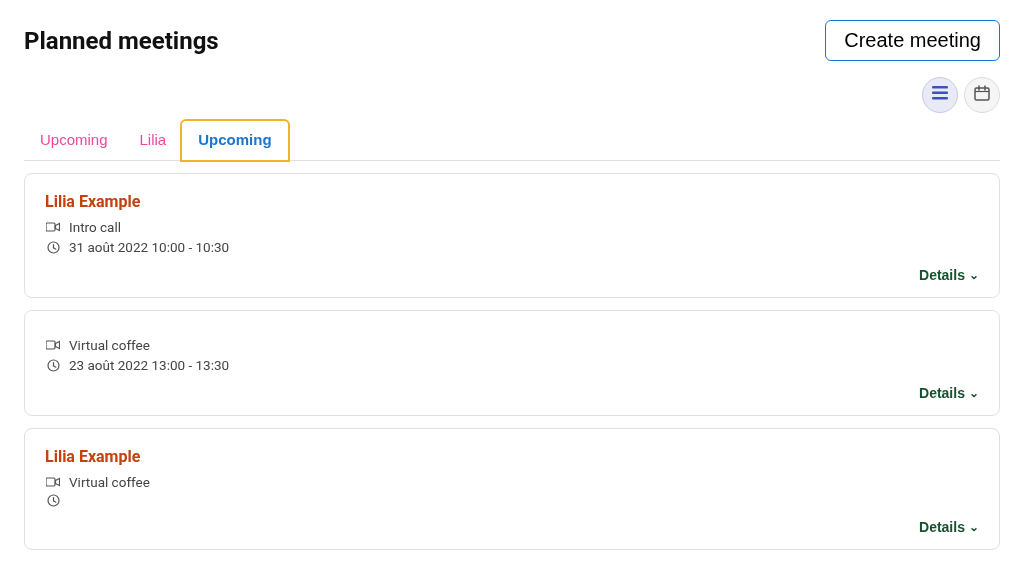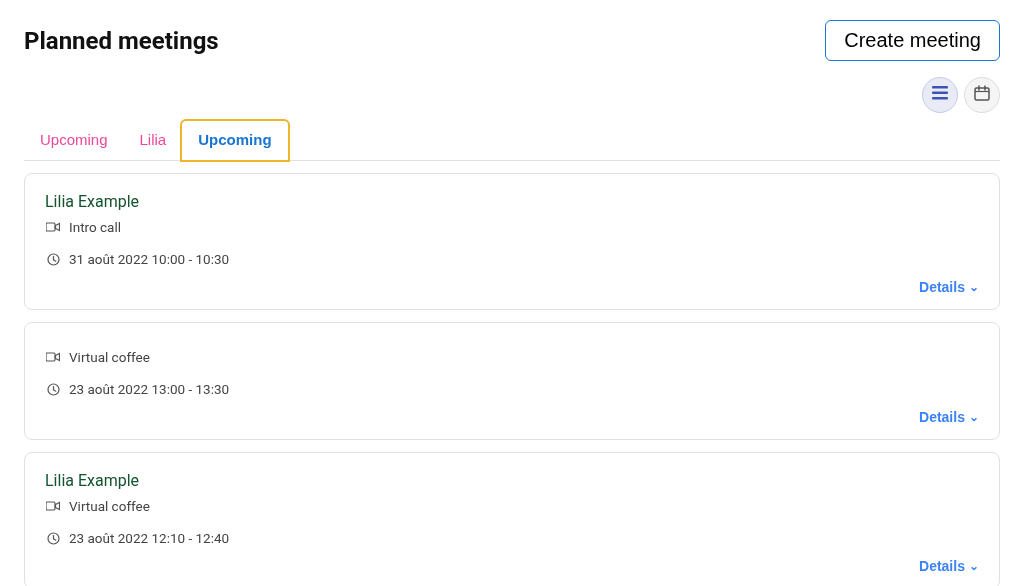--- a/index.html
+++ b/index.html
@@ -66,30 +66,30 @@
     }
     .meeting-card {
       border: 1px solid #e0e0e0;
       border-radius: 8px;
       padding: 18px 20px 14px 20px;
       margin-top: 12px;
       background: #fff;
     }
     .meeting-name {
       font-size: 16px;
-      font-weight: 400;
-      color: #14532d;
+      font-weight: 700;
+      color: #c2410c;
       text-decoration: none;
       cursor: pointer;
     }
     .meeting-meta {
       margin-top: 8px;
       display: flex;
       flex-direction: column;
-      gap: 16px;
+      gap: 4px;
     }
     .meta-row {
       display: flex;
       align-items: center;
       gap: 8px;
       color: #444;
       font-size: 13.5px;
     }
     .meta-icon {
       font-size: 14px;
@@ -99,21 +99,21 @@
       display: inline-flex;
       align-items: center;
       justify-content: center;
     }
     .meeting-card-footer {
       display: flex;
       justify-content: flex-end;
       margin-top: 12px;
     }
     .details-btn {
-      color: #3b82f6;
+      color: #14532d;
       font-weight: 600;
       font-size: 14px;
       cursor: pointer;
       background: none;
       border: none;
       display: flex;
       align-items: center;
       gap: 4px;
       padding-left: 39px;
     }
@@ -266,21 +266,20 @@
           <span>Virtual coffee</span>
         </div>
         <div class="meta-row">
           <span class="meta-icon">
             <svg width="13" height="13" viewBox="0 0 13 13" fill="none">
               <circle cx="6.5" cy="6.5" r="5.5" stroke="#555" stroke-width="1.2" fill="none"></circle>
               <line x1="6.5" y1="3.5" x2="6.5" y2="6.8" stroke="#555" stroke-width="1.2" stroke-linecap="round"></line>
               <line x1="6.5" y1="6.8" x2="8.8" y2="8.2" stroke="#555" stroke-width="1.2" stroke-linecap="round"></line>
             </svg>
           </span>
-          <span>23 août 2022 12:10 - 12:40</span>
         </div>
       </div>
       <div class="meeting-card-footer">
         <button class="details-btn">
           <span>Details</span>
           <span class="chevron">⌄</span>
         </button>
       </div>
     </div>
 

